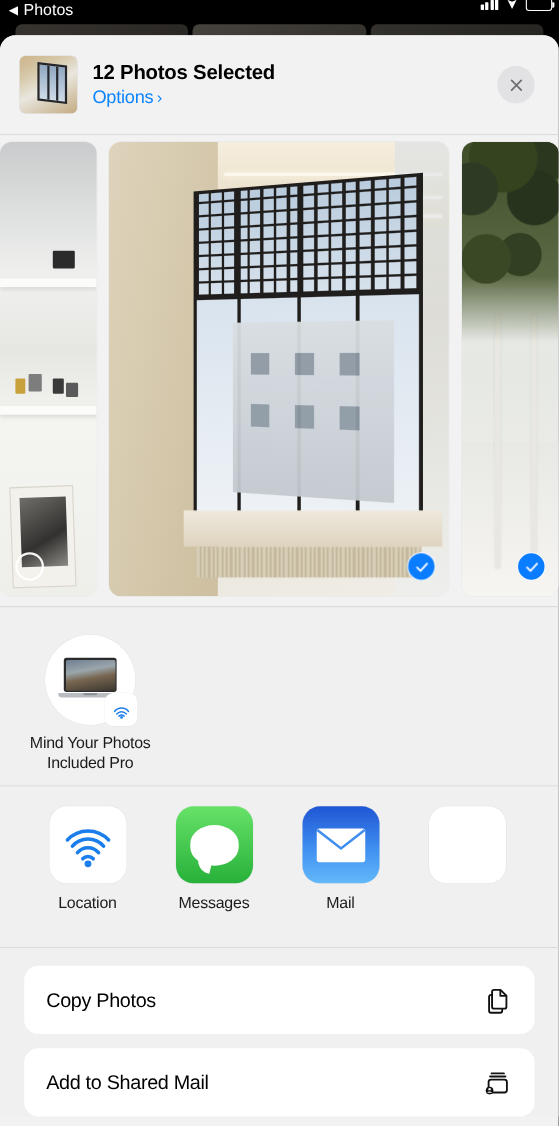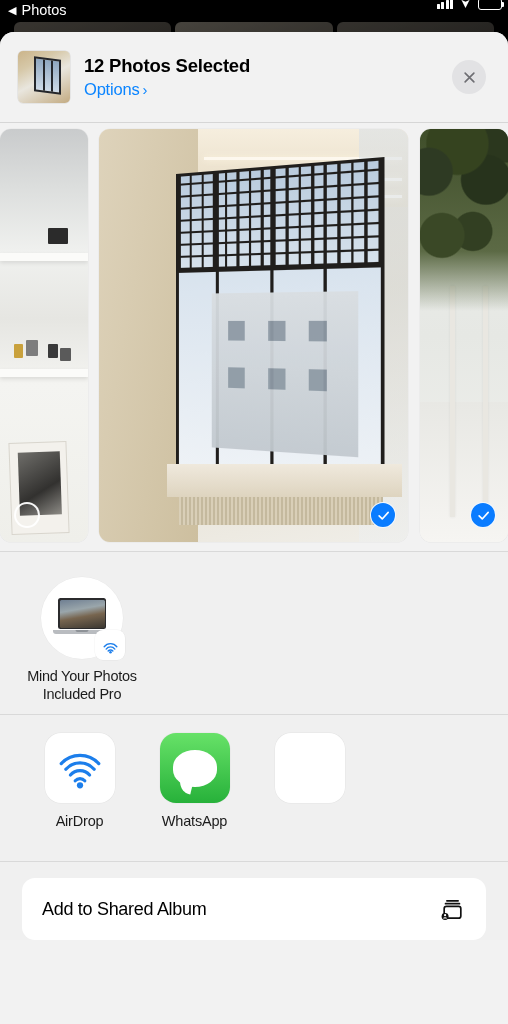--- a/index.html
+++ b/index.html
@@ -430,46 +430,65 @@
           <svg viewBox="0 0 24 24">
             <g fill="none" stroke="#1C7EEB" stroke-width="1.55" stroke-linecap="round">
               <path d="M7.4 15.4a6 6 0 0 1 9.2 0"></path>
               <path d="M5.2 12.6a9 9 0 0 1 13.6 0"></path>
               <path d="M3 9.9a12.2 12.2 0 0 1 18 0"></path>
               <path d="M9.7 18.1a3.1 3.1 0 0 1 4.6 0"></path>
             </g>
             <circle cx="12" cy="20.3" r="1.5" fill="#1C7EEB"></circle>
           </svg>
         </div>
-        <div class="app-name">AirDrop</div>
+        <div class="app-name">Location</div>
       </div>
 
       <div class="app">
         <div class="app-icon ic-messages">
           <span class="bubble"></span>
         </div>
-        <div class="app-name">WhatsApp</div>
-      </div>
-
+        <div class="app-name">Messages</div>
+      </div>
+
+      <div class="app">
+        <div class="app-icon ic-mail">
+          <svg viewBox="0 0 48 34" style="width:46px;height:33px">
+            <rect x="1" y="1" width="46" height="32" rx="2.5" fill="#ffffff"></rect>
+            <path d="M1.5 2.5 L24 20 L46.5 2.5" fill="none" stroke="#3f8ff0" stroke-width="2.4"></path>
+          </svg>
+        </div>
+        <div class="app-name">Mail</div>
+      </div>
 
 
       <div class="app">
         <div class="app-icon ic-gmail">
           
         </div>
 
       </div>
 
     </div>
 
     <div class="actions">
 
-
       <div class="action-card">
-        <span class="action-label">Add to Shared Album</span>
+        <span class="action-label">Copy Photos</span>
+        <span class="action-icon">
+          <svg viewBox="0 0 24 24">
+            <path d="M9 3.5h5.2L19 8.2V17a1.6 1.6 0 0 1-1.6 1.6H9A1.6 1.6 0 0 1 7.4 17V5.1A1.6 1.6 0 0 1 9 3.5Z" fill="none" stroke="#111" stroke-width="1.5" stroke-linejoin="round"></path>
+            <path d="M14.1 3.6v4.7h4.7" fill="none" stroke="#111" stroke-width="1.5" stroke-linejoin="round"></path>
+            <path d="M15.6 18.9v1.4A1.6 1.6 0 0 1 14 21.9H6.6A1.6 1.6 0 0 1 5 20.3V9.1a1.6 1.6 0 0 1 1.6-1.6h1" fill="none" stroke="#111" stroke-width="1.5" stroke-linejoin="round"></path>
+          </svg>
+        </span>
+      </div>
+
+      <div class="action-card">
+        <span class="action-label">Add to Shared Mail</span>
         <span class="action-icon">
           <svg viewBox="0 0 24 24">
             <path d="M7 4.3h10" stroke="#111" stroke-width="1.5" stroke-linecap="round"></path>
             <path d="M5.8 6.8h12.4" stroke="#111" stroke-width="1.5" stroke-linecap="round"></path>
             <rect x="4.6" y="9.3" width="14.8" height="10.4" rx="2" fill="none" stroke="#111" stroke-width="1.5"></rect>
             <circle cx="5.4" cy="18.2" r="3.1" fill="#111"></circle>
             <circle cx="5.4" cy="17" r="1" fill="#fff"></circle>
             <path d="M3.5 19.9a2.2 2.2 0 0 1 3.8 0" fill="#fff"></path>
           </svg>
         </span>

